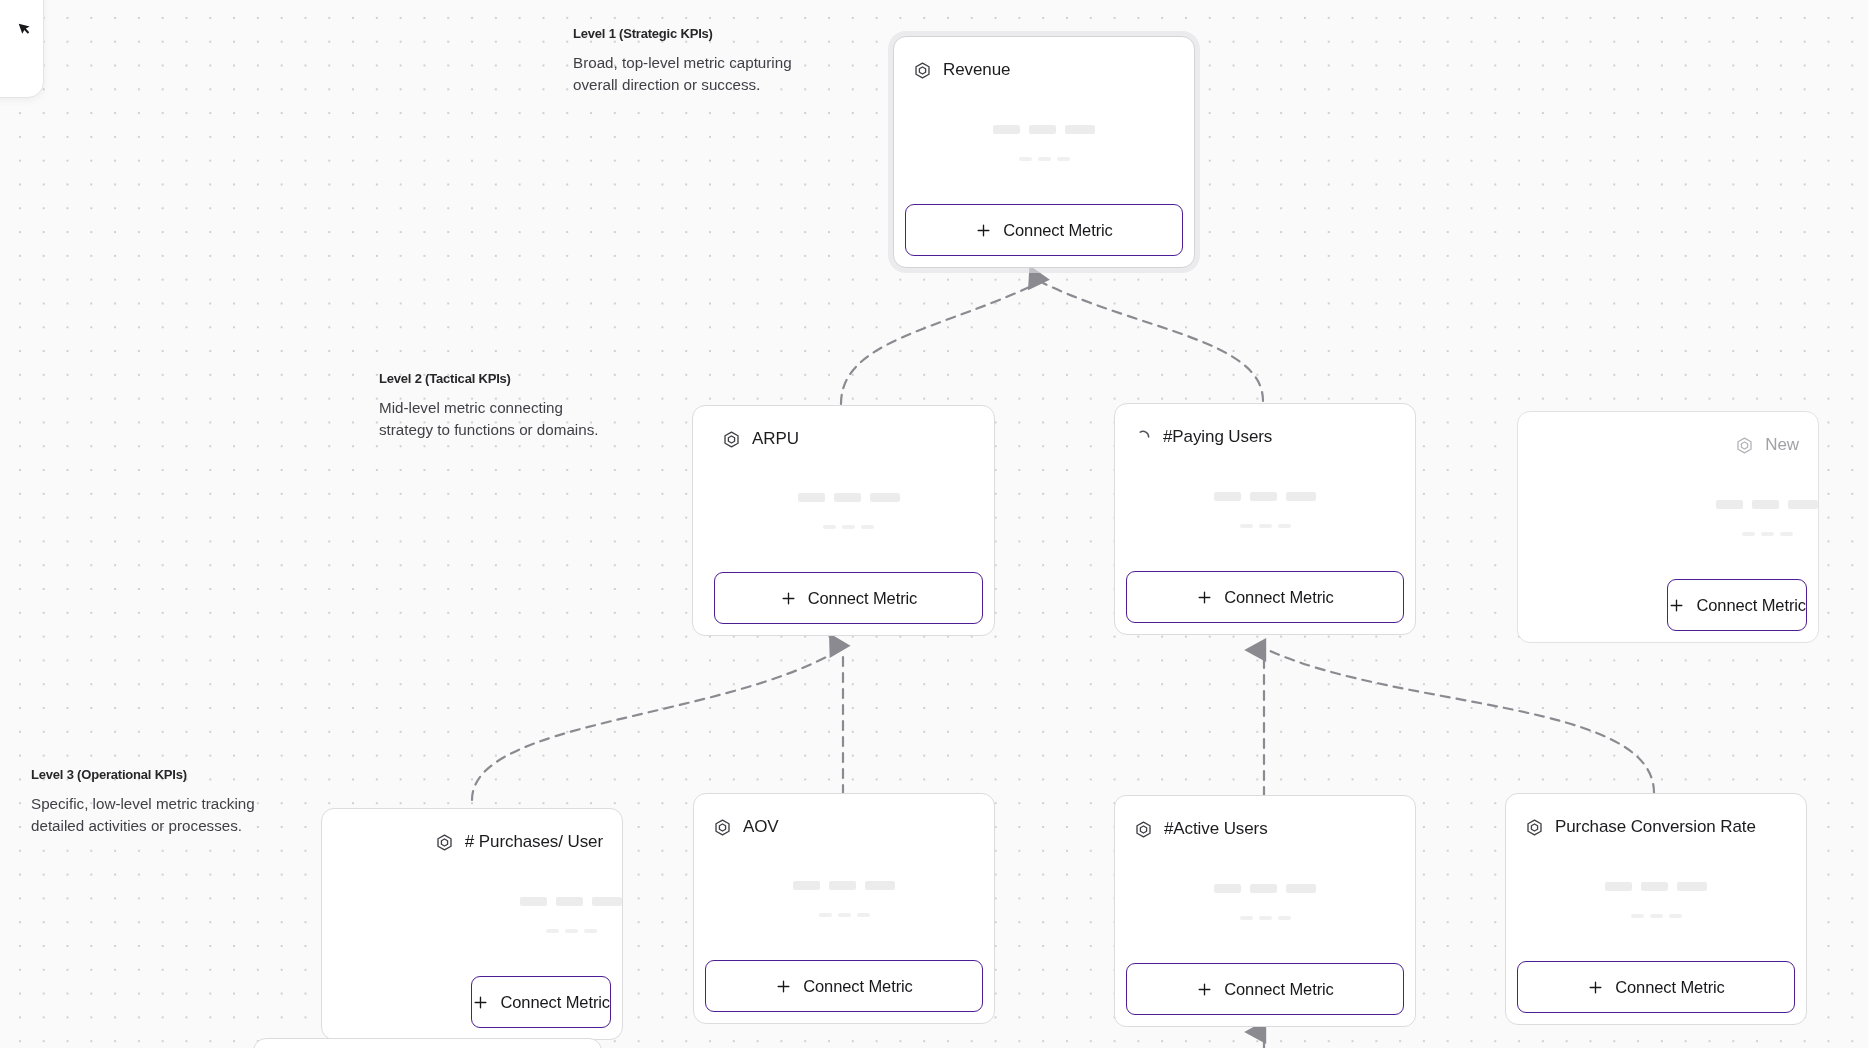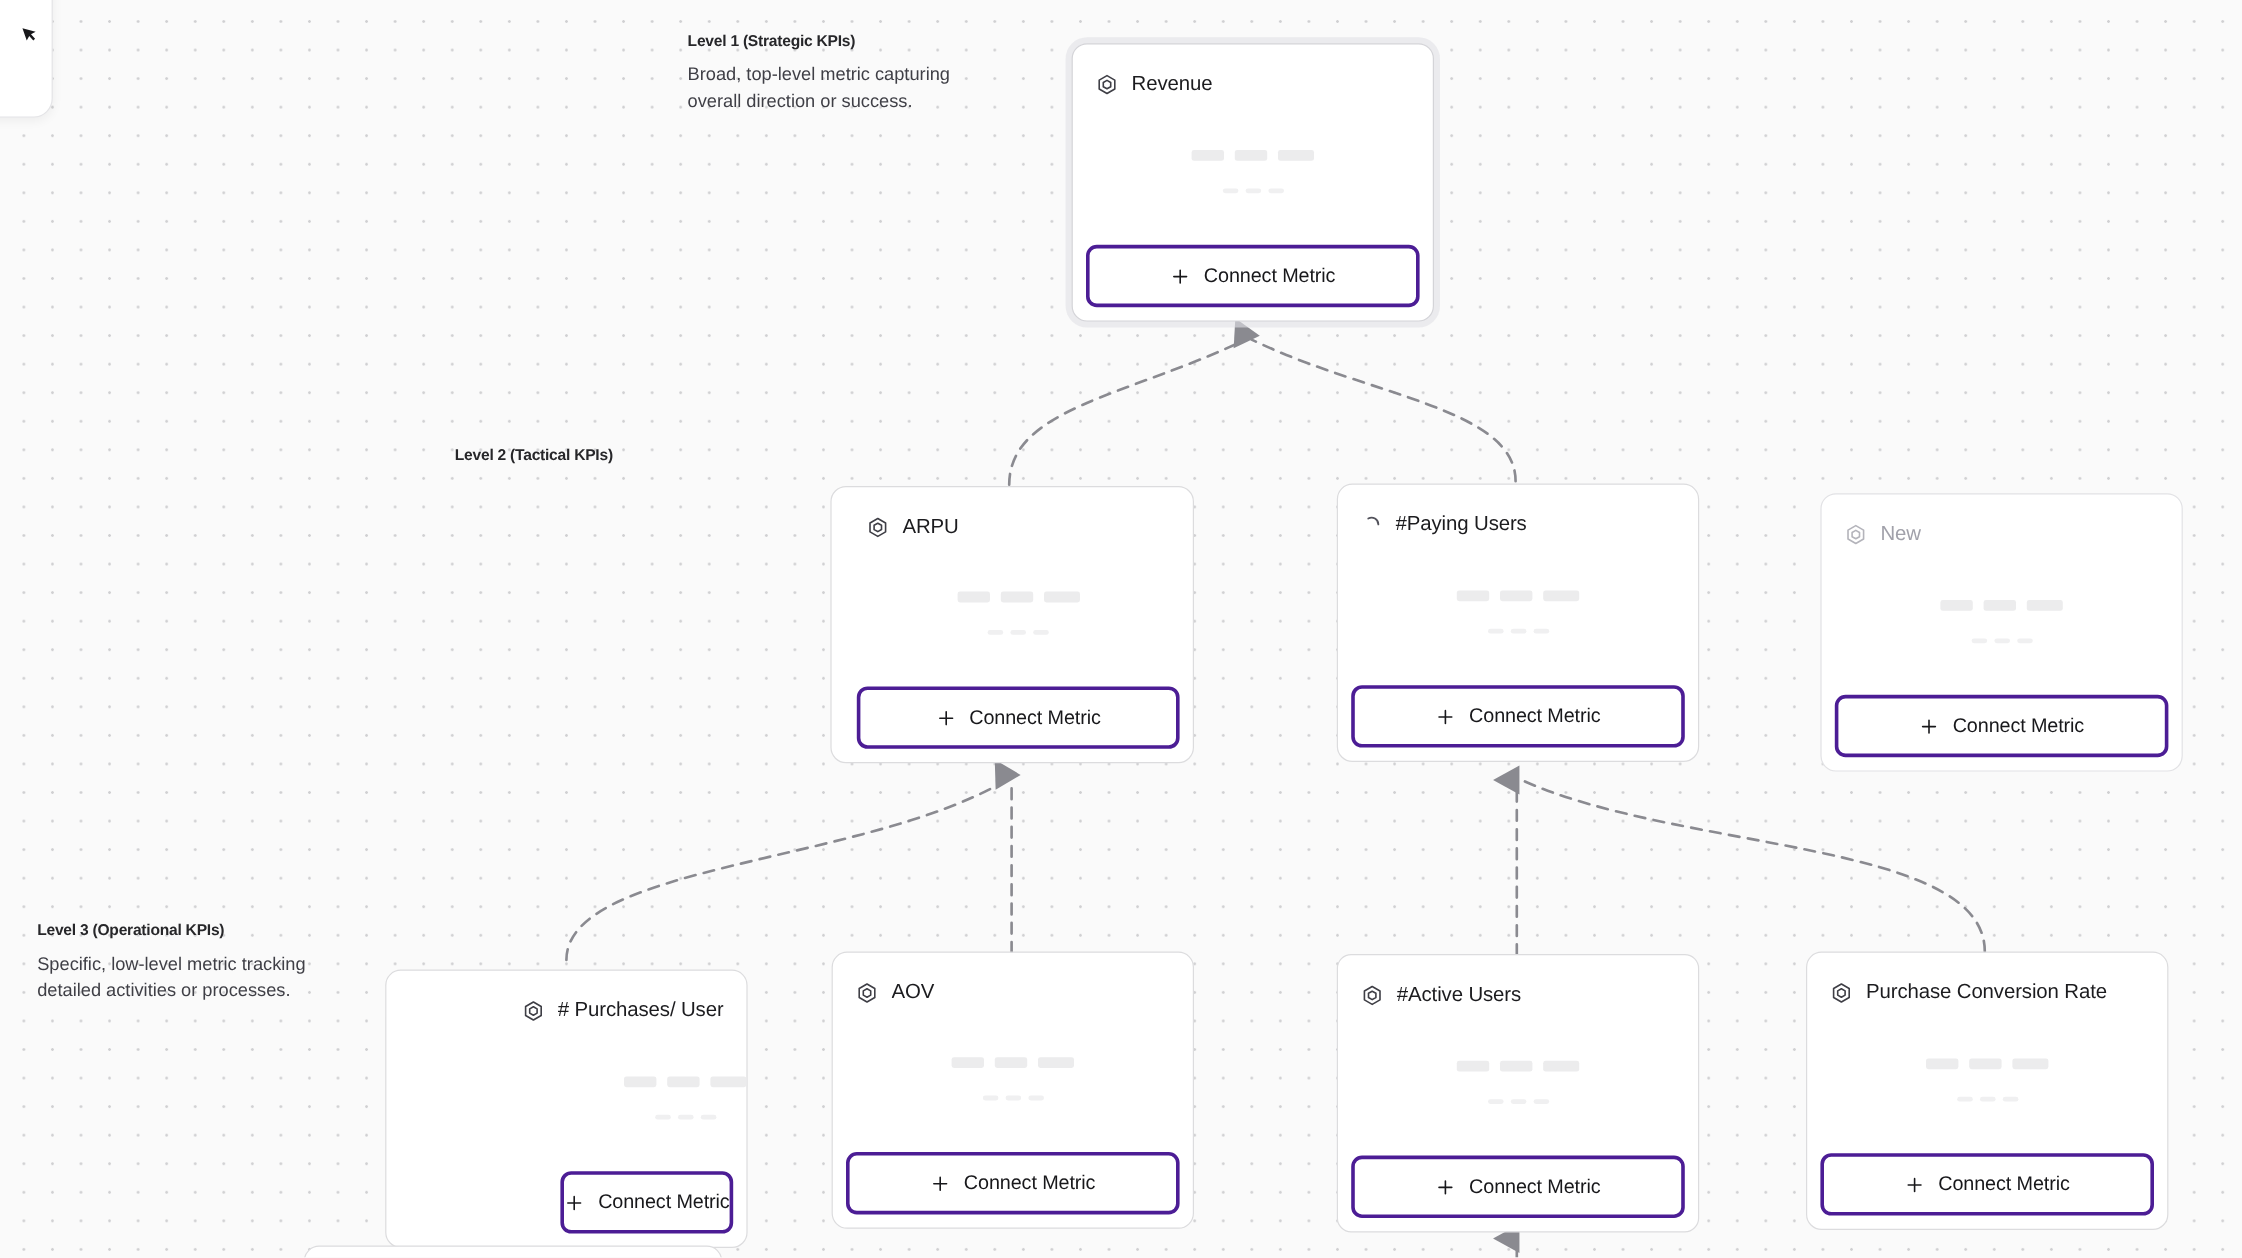--- a/index.html
+++ b/index.html
@@ -61,21 +61,21 @@
     border: 1px solid #dcdcde;
     border-radius: 13px;
     display: flex;
     flex-direction: column;
     z-index: 3;
   }
   .card.selected {
     border-color: #d4d4d8;
     box-shadow: 0 0 0 5px rgba(226,226,230,0.62);
   }
-  .card.muted { border-color: #e2e2e5; }
+  .card.muted { border-color: #e2e2e5; align-items: flex-end; }
 
   .card-head {
     display: flex;
     align-items: center;
     gap: 11px;
     padding: 16px 19px 0 19px;
     height: 50px;
     flex: 0 0 auto;
   }
   .card-title {
@@ -115,21 +115,21 @@
   .sk-row.secondary .sk-bar {
     width: 13px;
     height: 4px;
     background: #f0f0f1;
   }
 
   .card-foot { padding: 0 11px 11px 11px; flex: 0 0 auto; }
   .connect-btn {
     width: 100%;
     height: 52px;
-    border: 3px solid #4c1d95;
+    border: 1px solid #4c1d95;
     border-radius: 9px;
     background: #ffffff;
     display: flex;
     align-items: center;
     justify-content: center;
     gap: 11px;
     cursor: pointer;
   }
   .connect-label {
     font-size: 16.5px;
@@ -196,20 +196,24 @@
   <div class="level-note" style="left:573px; top:26px; width:250px;">
     <div class="level-title">Level 1 (Strategic KPIs)</div>
     <div class="level-desc">
       <span>Broad, top-level metric capturing</span>
       <span>overall direction or success.</span>
     </div>
   </div>
 
   <div class="level-note" style="left:379px; top:371px; width:260px;">
     <div class="level-title">Level 2 (Tactical KPIs)</div>
+    <div class="level-desc">
+      <span>Mid-level metric connecting</span>
+      <span>strategy to functions or domains.</span>
+    </div>
   </div>
 
   <div class="level-note" style="left:31px; top:767px; width:270px;">
     <div class="level-title">Level 3 (Operational KPIs)</div>
     <div class="level-desc">
       <span>Specific, low-level metric tracking</span>
       <span>detailed activities or processes.</span>
     </div>
   </div>
 

